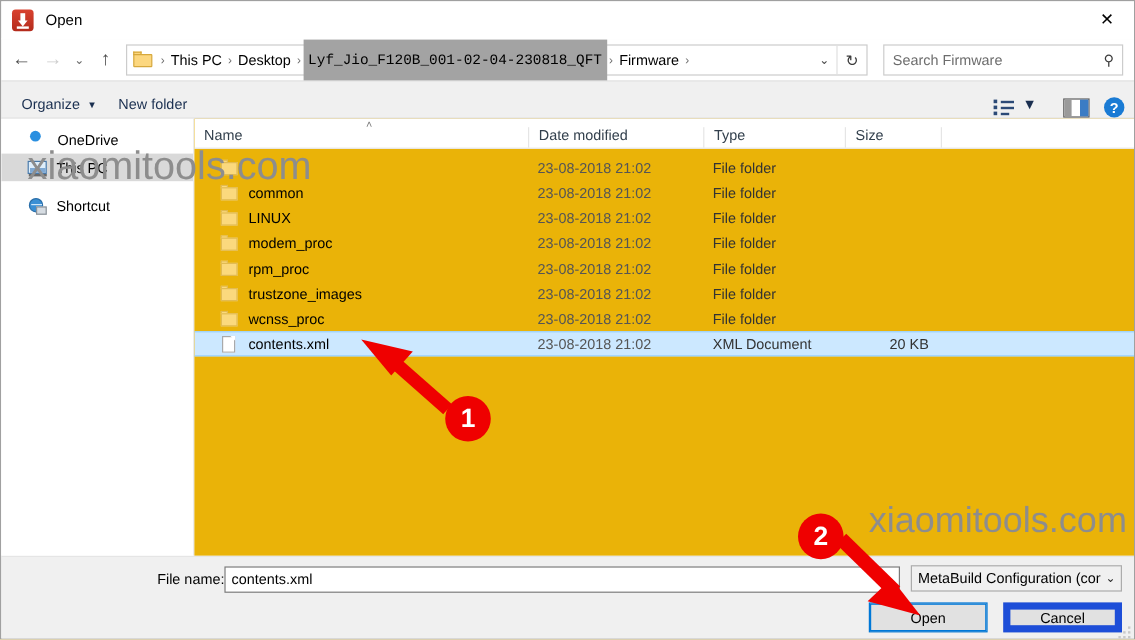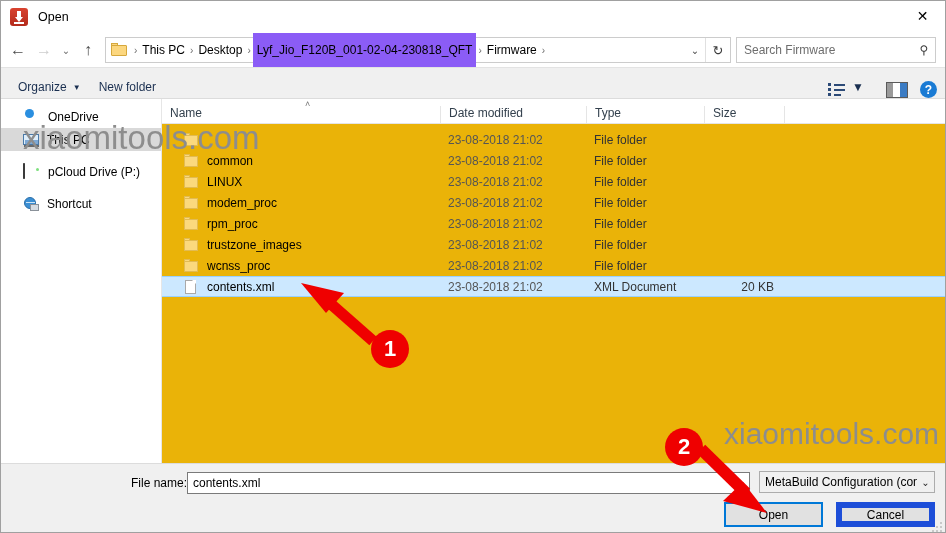--- a/index.html
+++ b/index.html
@@ -36,28 +36,28 @@
   .navbtn.disabled{color:#cdcdcd;}
   .navbtn.small{width:18px;font-size:10px;color:#6d6d6d;}
   .crumbs{flex:1 1 auto;height:24px;border:1px solid #cccccc;background:#fff;
           display:flex;align-items:center;margin-left:4px;min-width:0;position:relative;}
   .crumb-ico{width:17px;height:14px;margin:0 4px 0 5px;flex:0 0 auto;position:relative;}
   .crumb-ico .f-b{position:absolute;left:0;top:2px;width:16px;height:11px;
                   background:#fcd77f;border:1px solid #d6a83c;box-sizing:border-box;border-radius:0 1px 1px 1px;}
   .crumb-ico .f-t{position:absolute;left:0;top:0px;width:7px;height:3px;
                   background:#fcd77f;border:1px solid #d6a83c;border-bottom:none;box-sizing:border-box;}
   .crumb{font-size:12px;color:#000;padding:0 3px;white-space:nowrap;cursor:default;}
-  .crumb.hl{background:#8b5cf6;padding:10px 4px;}
+  .crumb.hl{background:#a3a3a3;padding:10px 4px;font-family:Liberation Mono, monospace;}
   .sep{color:#6d6d6d;font-size:10px;padding:0 2px;flex:0 0 auto;}
   .crumb-spacer{flex:1 1 auto;}
   .crumb-drop{width:20px;display:flex;align-items:center;justify-content:center;
               font-size:10px;color:#4a4a4a;flex:0 0 auto;}
   .refresh{width:24px;height:24px;border-left:1px solid #e0e0e0;display:flex;
            align-items:center;justify-content:center;font-size:13px;color:#3b3b3b;flex:0 0 auto;}
-  .search{width:198px;height:24px;border:1px solid #cccccc;background:#fff;margin-left:5px;
+  .search{width:198px;height:24px;border:1px solid #cccccc;background:#fff;margin-left:13px;
           display:flex;align-items:center;flex:0 0 auto;}
   .search input{border:0;outline:0;flex:1 1 auto;font-family:"Liberation Sans",sans-serif;
                 font-size:12px;color:#000;padding:0 4px 0 7px;background:transparent;min-width:0;}
   .search input::placeholder{color:#6d6d6d;}
   .search .mag{width:22px;text-align:center;font-size:12px;color:#3b3b3b;}
 
   
   .cmdbar{height:30px;background:#f0f0f0;border-top:1px solid #e3e3e3;
           border-bottom:1px solid #dcdcdc;display:flex;align-items:flex-end;padding:0 8px;}
   .cmd{font-size:12px;color:#1a2f50;padding:0 9px;height:22px;display:flex;
@@ -251,24 +251,20 @@
         <span>OneDrive</span>
       </div>
       <div class="nav-item sel">
         <span class="nav-ico ic-pc">
             <span class="scr"></span>
             <span class="base"></span>
           </span>
         <span>This PC</span>
       </div>
       <div class="nav-item" style="margin-top:9px">
-        <span class="nav-ico"><span class="ic-drv"></span></span>
-        <span>pCloud Drive (P:)</span>
-      </div>
-      <div class="nav-item" style="margin-top:9px">
         <span class="nav-ico ic-net">
             <span class="g"></span>
             <span class="m"></span>
           </span>
         <span>Shortcut</span>
       </div>
     </div>
 
     <div class="files">
       <div class="colhead">

